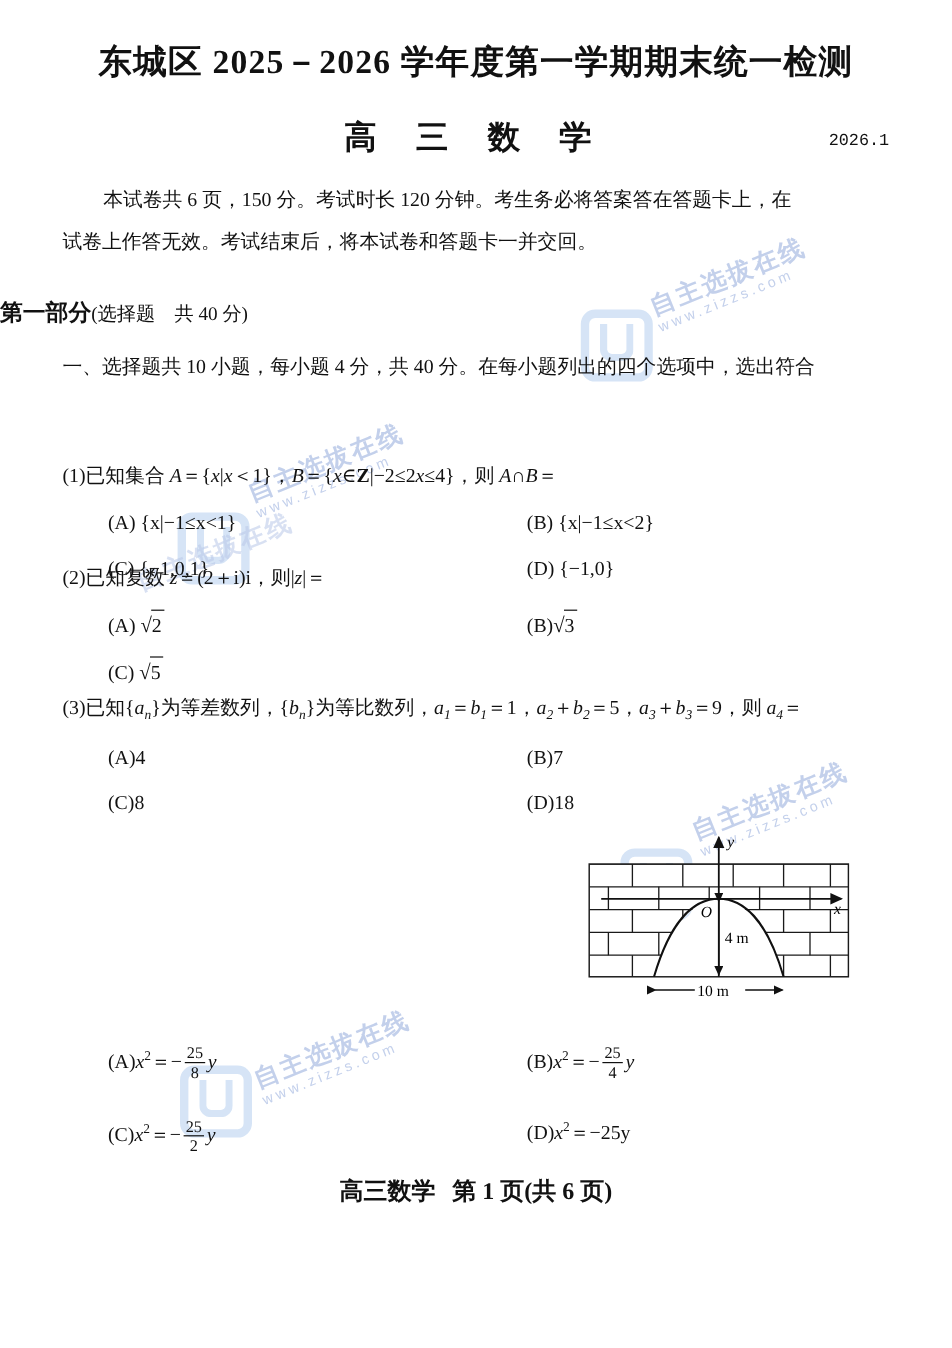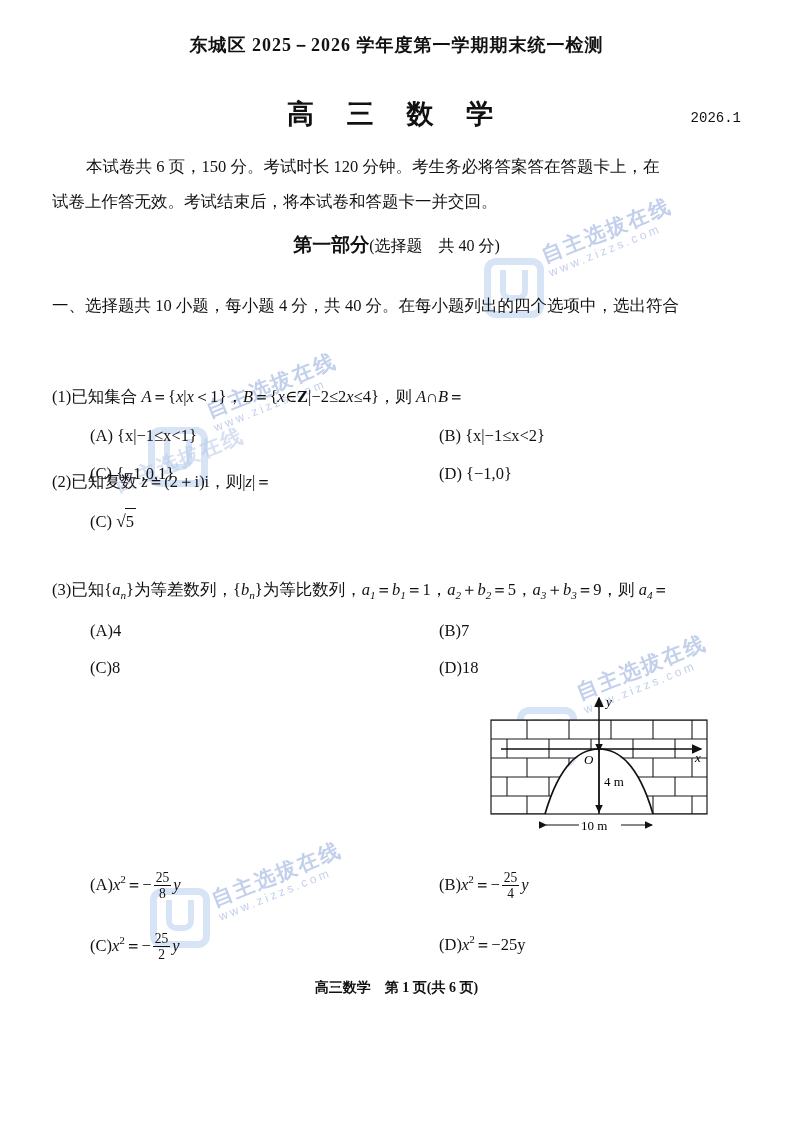--- a/index.html
+++ b/index.html
@@ -65,21 +65,21 @@
     border-radius: 0 0 10px 10px;
   }
 
   
   .doc-title {
     position: absolute;
     top: 33px;
     left: 0;
     right: 0;
     text-align: center;
-    font-size: 18px;
+    font-size: 28px;
     font-weight: bold;
     font-family: "Liberation Serif", serif;
     letter-spacing: 1px;
     z-index: 5;
   }
   .subject {
     position: absolute;
     top: 96px;
     left: 0;
     right: 0;
@@ -105,24 +105,24 @@
     width: 690px;
     font-size: 16.5px;
     line-height: 2.1;
     text-align: justify;
     z-index: 5;
   }
   .intro .ind { display: inline-block; width: 34px; }
 
   .part-title {
     position: absolute;
-    top: 232px;
+    top: 248px;
     left: 0;
     right: 0;
-    text-align: center;
+    text-align: left;
     font-size: 18px;
     z-index: 5;
   }
   .part-title b { font-weight: bold; font-size: 19px; }
   .part-title .small { font-size: 16px; }
 
   .section-inst {
     position: absolute;
     top: 288px;
     left: 52px;
@@ -188,21 +188,21 @@
     z-index: 4;
   }
 
   
   .footer {
     position: absolute;
     top: 979px;
     left: 0;
     right: 0;
     text-align: center;
-    font-size: 14px;
+    font-size: 20px;
     font-weight: bold;
     z-index: 5;
   }
   .footer .gap { display: inline-block; width: 14px; }
 </style>
 </head>
 <body>
 
 <div class="page">
 
@@ -269,20 +269,24 @@
       <div class="opt-row">
         <div class="opt"><span>(C)</span> <span>{−1,0,1}</span></div>
         <div class="opt"><span>(D)</span> <span>{−1,0}</span></div>
       </div>
     </div>
   </div>
 
   <div class="q" style="top:466px;">
     <div class="q-stem"><span>(2)</span><span>已知复数 </span><span class="it">z</span>＝(2＋i)i，则|<span class="it">z</span>|＝</div>
     <div class="opts">
+      <div class="opt-row">
+        <div class="opt"><span>(A)</span> <span class="radsign">√</span><span class="rad">2</span></div>
+        <div class="opt"><span>(B)</span><span class="radsign">√</span><span class="rad">3</span></div>
+      </div>
       <div class="opt-row">
         <div class="opt"><span>(C)</span> <span class="radsign">√</span><span class="rad">5</span></div>
       </div>
     </div>
   </div>
 
   <div class="q" style="top:574px;">
     <div class="q-stem"><span>(3)</span>已知{<span class="it">a<sub>n</sub></span>}为等差数列，{<span class="it">b<sub>n</sub></span>}为等比数列，<span class="it">a<sub>1</sub></span>＝<span class="it">b<sub>1</sub></span>＝1，<span class="it">a<sub>2</sub></span>＋<span class="it">b<sub>2</sub></span>＝5，<span class="it">a<sub>3</sub></span>＋<span class="it">b<sub>3</sub></span>＝9，则 <span class="it">a<sub>4</sub></span>＝</div>
     <div class="opts">
       <div class="opt-row">

